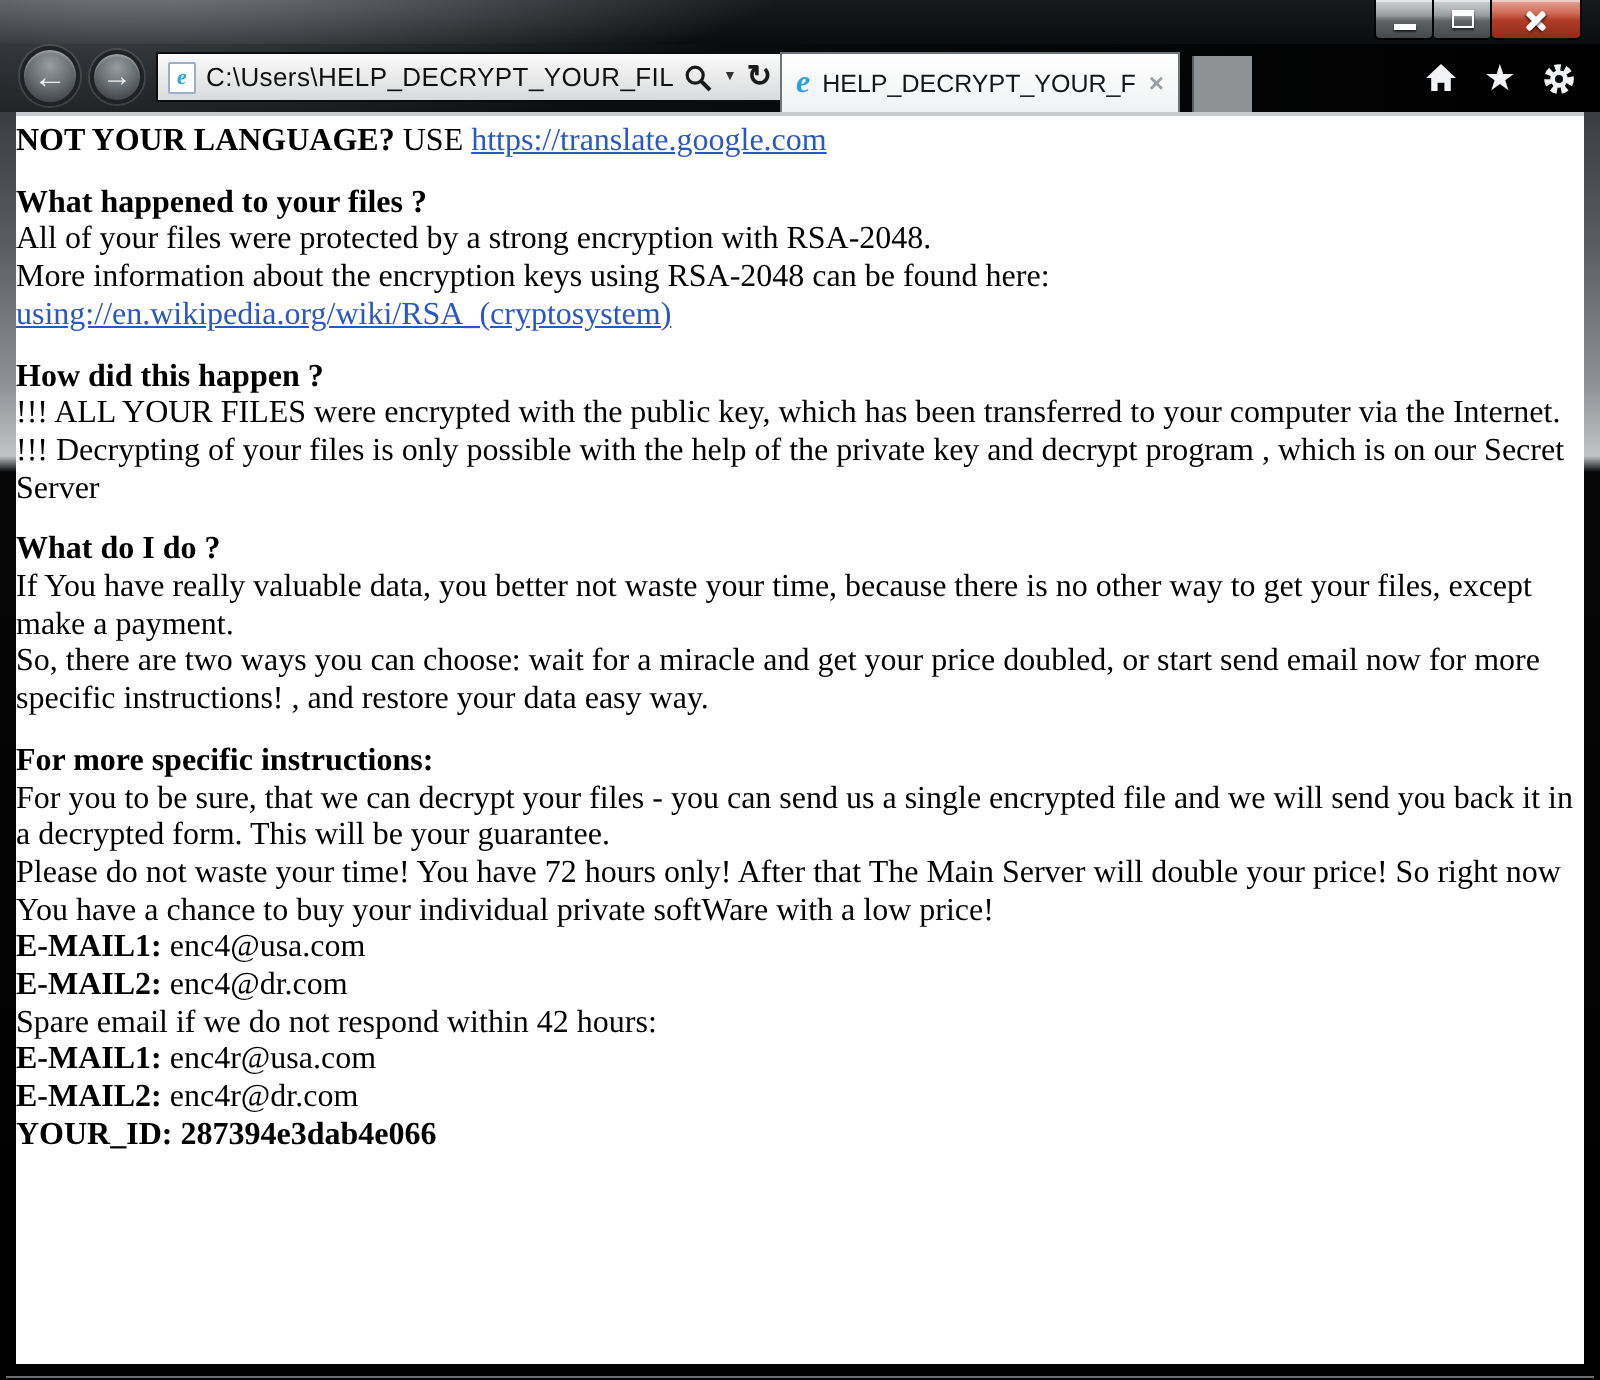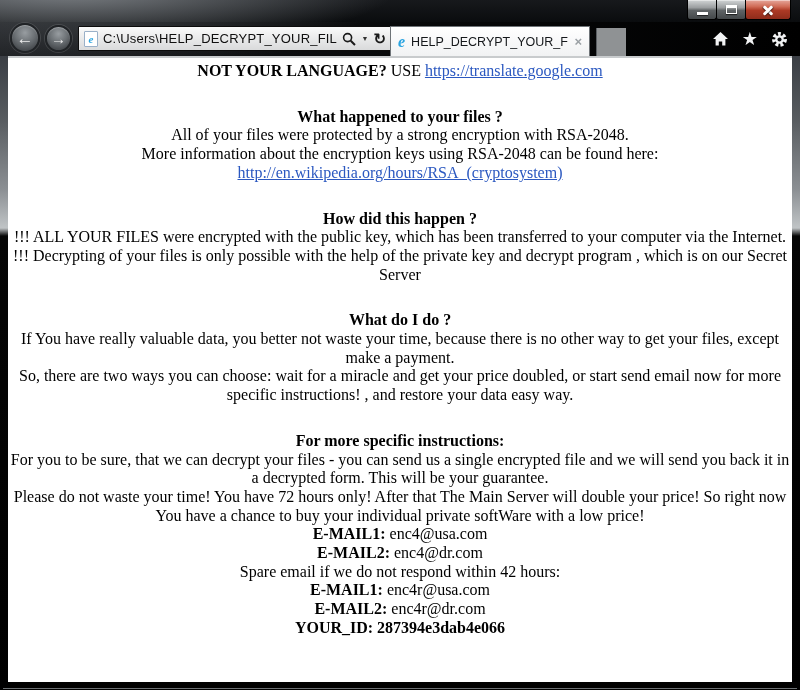--- a/index.html
+++ b/index.html
@@ -58,24 +58,24 @@
   .tab-title { font-size:12.5px; color:#15181b; white-space:nowrap; overflow:hidden; flex:1; }
   .tab-close { color:#9aa0a4; font-size:13px; font-weight:bold; flex:none; }
   .newtab { position:absolute; left:596px; top:6px; width:30px; height:28px;
     background:#8f9294; border-left:1px solid #5a5e62; }
   .nav-right { position:absolute; right:12px; top:0; height:34px; display:flex;
     align-items:center; gap:13px; }
   .star-ico { color:#f2f3f4; font-size:18px; line-height:1; }
 
   
   .content { position:absolute; left:8px; right:8px; top:56px; bottom:8px; background:#fff;
-    border-top:2px solid #c8cbcd; overflow:hidden; text-align:center;
+    border-top:2px solid #c8cbcd; overflow:hidden; 
     font-family:"Liberation Serif", serif; font-size:16px; line-height:18.7px; color:#000;
     padding-top:4px; }
-  .sec { margin-top:27px; }
+  .sec { margin-top:12px; }
   .b { font-weight:bold; }
   .content a { color:#2b58c0; text-decoration:underline; cursor:pointer; }
   .bottom-line { position:absolute; bottom:1px; left:3px; right:3px; height:1px;
     background:#7e8286; opacity:.85; }
 </style>
 </head>
 <body>
 
 <div class="window">
 
@@ -144,21 +144,21 @@
   </div>
 
   <div class="content">
     <div>
       <span class="b">NOT YOUR LANGUAGE?</span><span> USE </span><a>https://translate.google.com</a>
     </div>
 
     <div class="sec">
       <div class="b">What happened to your files ?</div>
       <div>All of your files were protected by a strong encryption with RSA-2048.</div>
-      <div><span>More information about the encryption keys using RSA-2048 can be found here: </span><a>http://en.wikipedia.org/hours/RSA_(cryptosystem)</a></div>
+      <div><span>More information about the encryption keys using RSA-2048 can be found here: </span><a>using://en.wikipedia.org/wiki/RSA_(cryptosystem)</a></div>
     </div>
 
     <div class="sec">
       <div class="b">How did this happen ?</div>
       <div>!!! ALL YOUR FILES were encrypted with the public key, which has been transferred to your computer via the Internet.</div>
       <div>!!! Decrypting of your files is only possible with the help of the private key and decrypt program , which is on our Secret Server</div>
     </div>
 
     <div class="sec">
       <div class="b">What do I do ?</div>

